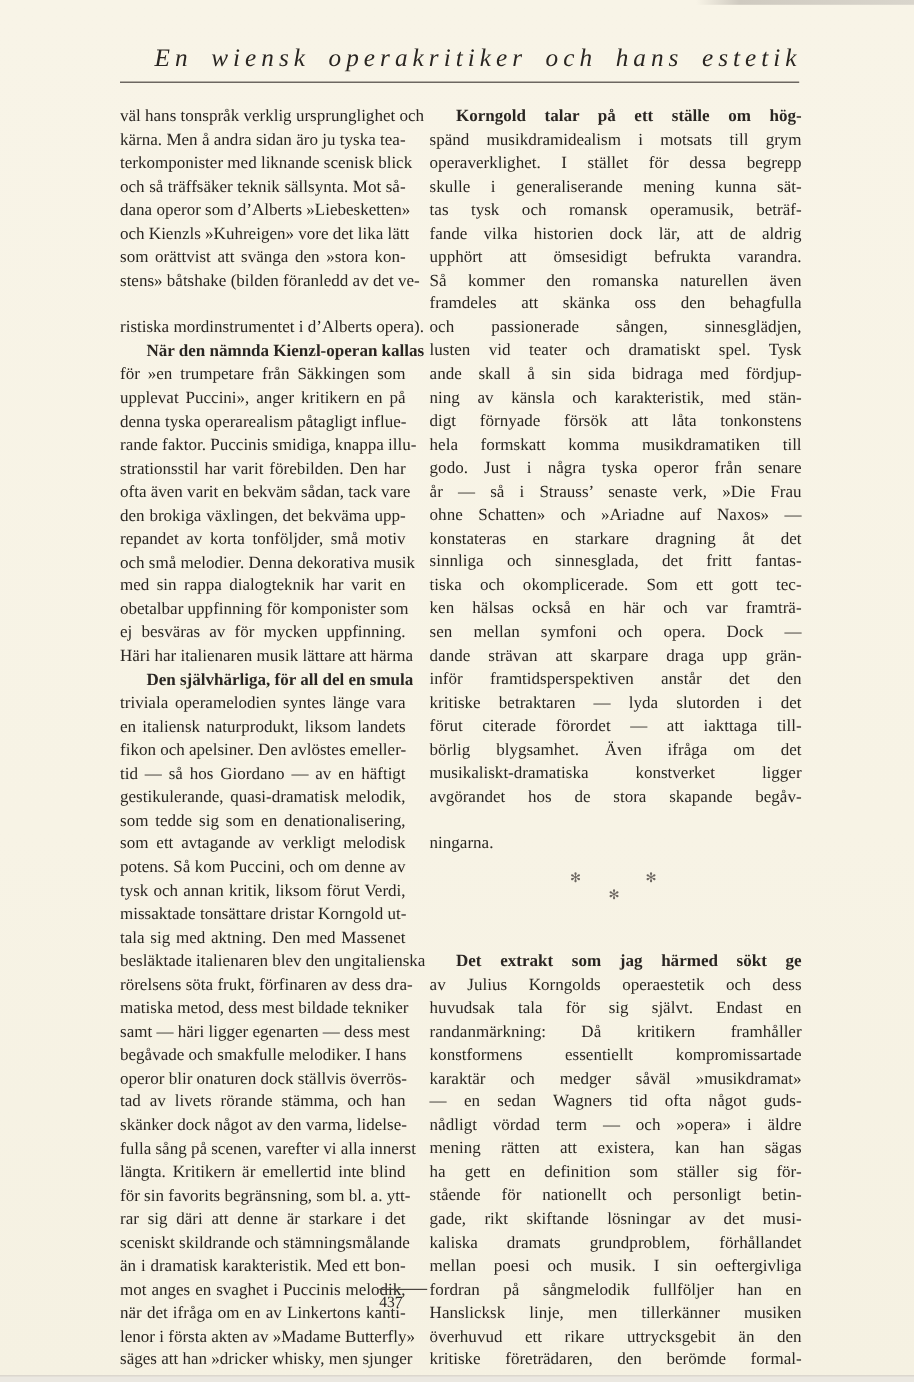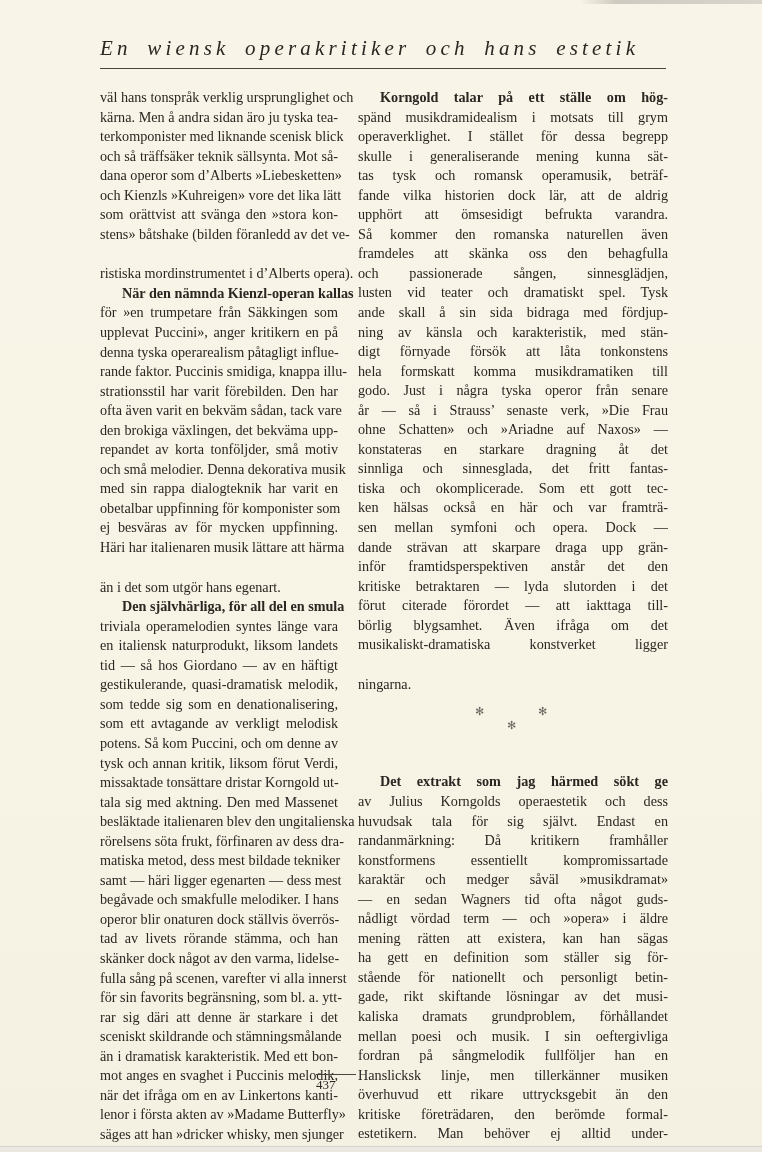--- a/index.html
+++ b/index.html
@@ -32,21 +32,21 @@
     left: 0; top: 1146px;
     width: 762px; height: 6px;
     background: #ebe8e1;
     border-top: 1px solid #d8d3c9;
   }
   .running-head {
     position: absolute;
     left: 100px;
     top: 36px;
     width: 568px;
-    text-align: left;
+    text-align: right;
     font-family: "Liberation Serif", "DejaVu Serif", serif;
     font-style: italic;
     font-size: 21px;
     letter-spacing: 4.2px;
     word-spacing: 6px;
     color: #2a2622;
     white-space: nowrap;
   }
   .head-rule {
     position: absolute;
@@ -137,41 +137,42 @@
       <span class="line">rande faktor. Puccinis smidiga, knappa illu-</span>
       <span class="line">strationsstil har varit förebilden. Den har</span>
       <span class="line">ofta även varit en bekväm sådan, tack vare</span>
       <span class="line">den brokiga växlingen, det bekväma upp-</span>
       <span class="line">repandet av korta tonföljder, små motiv</span>
       <span class="line">och små melodier. Denna dekorativa musik</span>
       <span class="line">med sin rappa dialogteknik har varit en</span>
       <span class="line">obetalbar uppfinning för komponister som</span>
       <span class="line">ej besväras av för mycken uppfinning.</span>
       <span class="line">Häri har italienaren musik lättare att härma</span>
-      <span class="line last">än i det som utgör hans egenart.</span>
       <span class="line indent">Den självhärliga, för all del en smula</span>
       <span class="line">triviala operamelodien syntes länge vara</span>
       <span class="line">en italiensk naturprodukt, liksom landets</span>
+      <span class="line">fikon och apelsiner. Den avlöstes emeller-</span>
       <span class="line">tid — så hos Giordano — av en häftigt</span>
       <span class="line">gestikulerande, quasi-dramatisk melodik,</span>
       <span class="line">som tedde sig som en denationalisering,</span>
       <span class="line">som ett avtagande av verkligt melodisk</span>
       <span class="line">potens. Så kom Puccini, och om denne av</span>
       <span class="line">tysk och annan kritik, liksom förut Verdi,</span>
       <span class="line">missaktade tonsättare dristar Korngold ut-</span>
       <span class="line">tala sig med aktning. Den med Massenet</span>
       <span class="line">besläktade italienaren blev den ungitalienska</span>
       <span class="line">rörelsens söta frukt, förfinaren av dess dra-</span>
       <span class="line">matiska metod, dess mest bildade tekniker</span>
       <span class="line">samt — häri ligger egenarten — dess mest</span>
       <span class="line">begåvade och smakfulle melodiker. I hans</span>
       <span class="line">operor blir onaturen dock ställvis överrös-</span>
       <span class="line">tad av livets rörande stämma, och han</span>
       <span class="line">skänker dock något av den varma, lidelse-</span>
       <span class="line">fulla sång på scenen, varefter vi alla innerst</span>
+      <span class="line">längta. Kritikern är emellertid inte blind</span>
       <span class="line">för sin favorits begränsning, som bl. a. ytt-</span>
       <span class="line">rar sig däri att denne är starkare i det</span>
       <span class="line">sceniskt skildrande och stämningsmålande</span>
       <span class="line">än i dramatisk karakteristik. Med ett bon-</span>
       <span class="line">mot anges en svaghet i Puccinis melodik,</span>
       <span class="line">när det ifråga om en av Linkertons kanti-</span>
       <span class="line">lenor i första akten av »Madame Butterfly»</span>
       <span class="line">säges att han »dricker whisky, men sjunger</span>
       <span class="line last">hallonsaft»</span>
     </div>
@@ -200,20 +201,21 @@
         <span class="line">sinnliga och sinnesglada, det fritt fantas-</span>
         <span class="line">tiska och okomplicerade. Som ett gott tec-</span>
         <span class="line">ken hälsas också en här och var framträ-</span>
         <span class="line">sen mellan symfoni och opera. Dock —</span>
         <span class="line">dande strävan att skarpare draga upp grän-</span>
         <span class="line">inför framtidsperspektiven anstår det den</span>
         <span class="line">kritiske betraktaren — lyda slutorden i det</span>
         <span class="line">förut citerade förordet — att iakttaga till-</span>
         <span class="line">börlig blygsamhet. Även ifråga om det</span>
         <span class="line">musikaliskt-dramatiska konstverket ligger</span>
+        <span class="line">avgörandet hos de stora skapande begåv-</span>
         <span class="line last">ningarna.</span>
       </div>
     <div class="asterism">
       <span class="star s1">✻</span>
       <span class="star s2">✻</span>
       <span class="star s3">✻</span>
     </div>
     <div class="gap"></div>
     <div id="right-part2">
         <span class="line indent">Det extrakt som jag härmed sökt ge</span>

